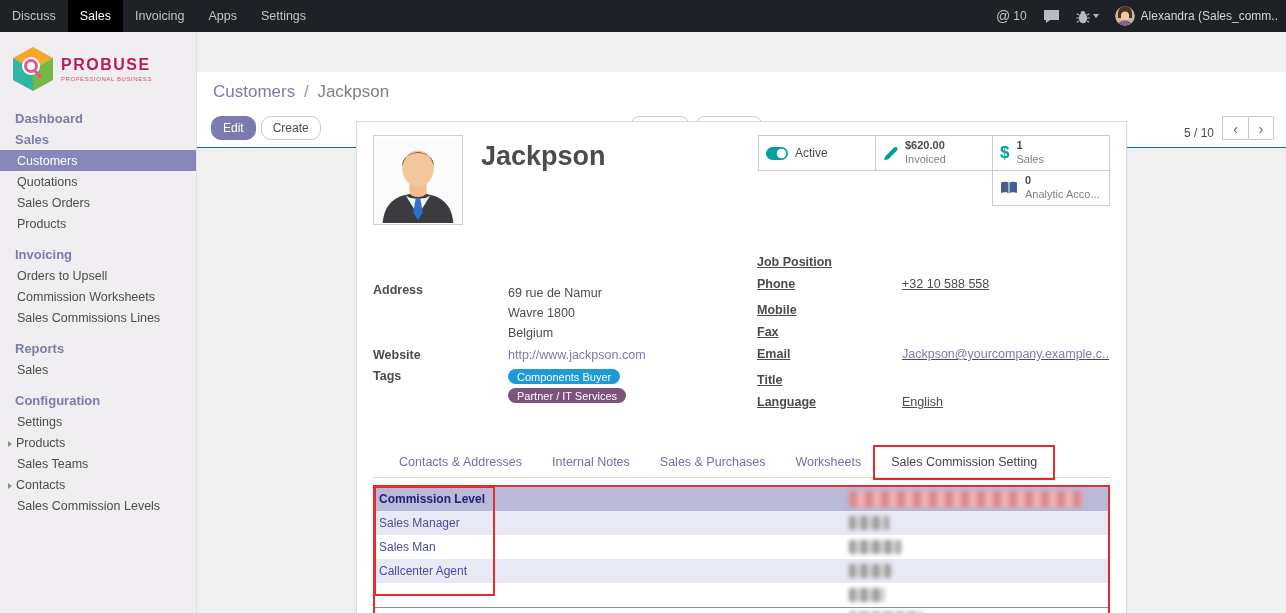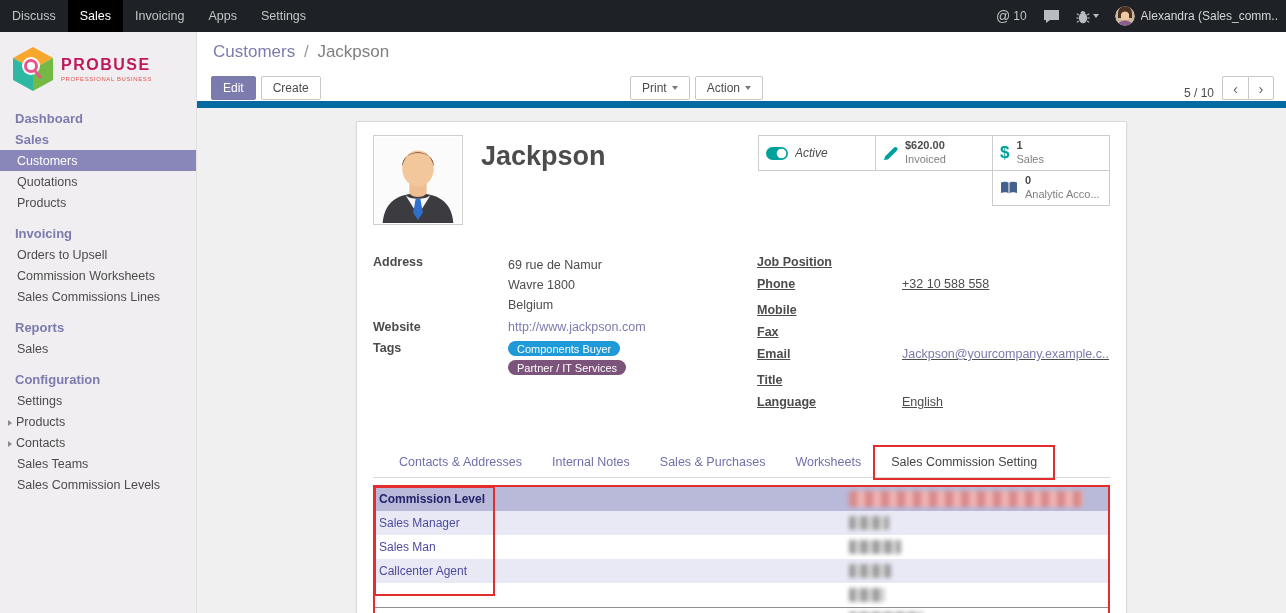--- a/index.html
+++ b/index.html
@@ -26,29 +26,29 @@
   .logo-title { font-size:16px; font-weight:bold; letter-spacing:1.5px; color:#be185d; }
   .logo-subtitle { font-size:6px; letter-spacing:.6px; color:#e05252; margin-top:2px; }
   .side-heading { color:var(--accent,#7c7bad); font-weight:bold; font-size:13px; padding:3px 0 3px 15px; cursor:pointer; }
   .side-heading.gap { margin-top:10px; }
   .side-item { font-size:12.5px; color:#4c4c4c; padding:3.5px 0 3.5px 17px; cursor:pointer; position:relative; }
   .side-item.active { background:#8987b9; color:#fff; }
   .tri { display:inline-block; width:0; height:0; border-top:3.5px solid transparent; border-bottom:3.5px solid transparent; border-left:4.5px solid #8b8b8b; margin:0 4px 0 -9px; }
 
   
   .main { position:absolute; top:32px; left:197px; right:0; bottom:0; background:#f0f0f0; }
-  .control-panel { position:relative; background:#fff; border-bottom:7px solid #0369a1; height:76px; }
+  .control-panel { position:relative; background:#fff; border-bottom:1px solid #0369a1; height:76px;margin-top:40px; }
   .breadcrumb { position:absolute; top:10px; left:16px; font-size:17px; }
   .bc-link { color:var(--accent,#7c7bad); cursor:pointer; }
   .bc-sep { color:#9a9a9a; margin:0 4px; }
   .bc-current { color:#7f7f7f; }
   .cp-left { position:absolute; left:14px; top:44px; display:flex; gap:5px; }
   .cp-center { position:absolute; left:433px; top:44px; display:flex; gap:5px; }
   .cp-right { position:absolute; right:12px; top:44px; display:flex; align-items:flex-end; gap:8px; }
-  .btn { font-family:inherit; font-size:12px; padding:4px 11px; border:1px solid #c9c9c9; background:#fff; border-radius:2px; color:#4c4c4c; cursor:pointer; display:inline-flex; align-items:center; }
+  .btn { font-family:inherit; font-size:12px; padding:4px 11px; border:1px solid #c9c9c9; background:#fff; border-radius:10px; color:#4c4c4c; cursor:pointer; display:inline-flex; align-items:center; }
   .btn-primary { background:var(--accent,#7c7bad); border-color:var(--accent,#7c7bad); color:#fff; }
   .pager-text { font-size:12px; color:#4c4c4c; }
   .pager-btns { display:inline-flex; }
   .pager-btn { width:26px; height:24px; border:1px solid #c9c9c9; background:#fff; font-size:15px; color:#666; cursor:pointer; line-height:1; }
   .pager-btn:first-child { border-right:none; border-radius:2px 0 0 2px; }
   .pager-btn:last-child { border-radius:0 2px 2px 0; }
 
   
   .content { position:absolute; top:76px; left:0; right:0; bottom:0; overflow:hidden; }
   .sheet { width:771px; margin:13px auto 0; background:#fff; border:1px solid #dadada; box-shadow:0 1px 2px rgba(0,0,0,.06); min-height:486px; padding:13px 16px 16px; position:relative; }
@@ -58,25 +58,25 @@
   .record-name { font-size:27px; font-weight:bold; color:#4c4c4c; margin:6px 0 0 18px; font-family:"Liberation Sans", sans-serif; }
   .stat-buttons { margin-left:auto; width:356px; display:flex; flex-wrap:wrap; justify-content:flex-end; }
   .stat-btn { width:118px; height:36px; border:1px solid #ccc; background:#fff; display:flex; align-items:center; gap:7px; padding:2px 7px; cursor:pointer; font-family:inherit; text-align:left; }
   .stat-btn:nth-child(2),.stat-btn:nth-child(3) { margin-left:-1px; }
   .stat-btn:nth-child(4) { margin-top:-1px; }
   .stat-icon { color:var(--stat-teal,#00a09b); display:inline-flex; flex:0 0 auto; }
   .stat-icon.dollar { font-size:17px; font-weight:bold; }
   .stat-text { display:flex; flex-direction:column; line-height:1.25; overflow:hidden; }
   .stat-value { font-size:11px; font-weight:bold; color:#4c4c4c; white-space:nowrap; }
   .stat-label { font-size:11px; color:#818181; white-space:nowrap; overflow:hidden; text-overflow:ellipsis; }
-  .stat-btn.single .stat-label { color:#4c4c4c; font-size:12px;font-style:italic; }
+  .stat-btn.single .stat-label { color:#4c4c4c; font-size:12px; }
 
   
   .fields-row { display:flex; margin-top:30px; }
-  .fcol.left { width:368px; }
+  .fcol.left { width:368px;margin-top:28px; }
   .fcol.right { flex:1; padding-left:16px;text-decoration:underline; }
   .field { display:flex; margin-bottom:5px; min-height:16px; }
   .flabel { width:135px; flex:0 0 auto; font-weight:bold; font-size:12.5px; color:#4c4c4c; }
   .fcol.right .flabel { width:145px; }
   .fvalue { font-size:12.5px; color:#4c4c4c; }
   .fvalue .line { display:block; line-height:20px; }
   .link { color:var(--accent,#7c7bad); text-decoration:none; cursor:pointer; font-size:12.5px; }
   .badge { display:inline-block; padding:1.5px 9px; border-radius:10px; color:#fff; font-size:11px; margin-bottom:4px; cursor:pointer; }
   .badge.blue { background:var(--tag-blue,#1d9ad7); }
   .badge.purple { background:var(--tag-purple,#7c537b); }
@@ -171,36 +171,37 @@
     <div class="logo-text">
       <div class="logo-title">PROBUSE</div>
       <div class="logo-subtitle">PROFESSIONAL BUSINESS</div>
     </div>
   </div>
 
   <div class="side-heading">Dashboard</div>
   <div class="side-heading">Sales</div>
   <div class="side-item active">Customers</div>
   <div class="side-item">Quotations</div>
+  <div class="side-item">Sales Orders</div>
   <div class="side-item">Products</div>
 
   <div class="side-heading gap">Invoicing</div>
   <div class="side-item">Orders to Upsell</div>
 
   <div class="side-item">Commission Worksheets</div>
   <div class="side-item">Sales Commissions Lines</div>
 
   <div class="side-heading gap">Reports</div>
   <div class="side-item">Sales</div>
 
   <div class="side-heading gap">Configuration</div>
   <div class="side-item">Settings</div>
   <div class="side-item"><span class="tri"></span><span>Products</span></div>
+  <div class="side-item">Sales Teams</div>
   <div class="side-item"><span class="tri"></span><span>Contacts</span></div>
-  <div class="side-item">Sales Teams</div>
   <div class="side-item">Sales Commission Levels</div>
 </div>
 
 <div class="main">
   <div class="control-panel">
     <div class="breadcrumb">
       <span class="bc-link">Customers</span>
       <span class="bc-sep">/</span>
       <span class="bc-current">Jackpson</span>
     </div>

